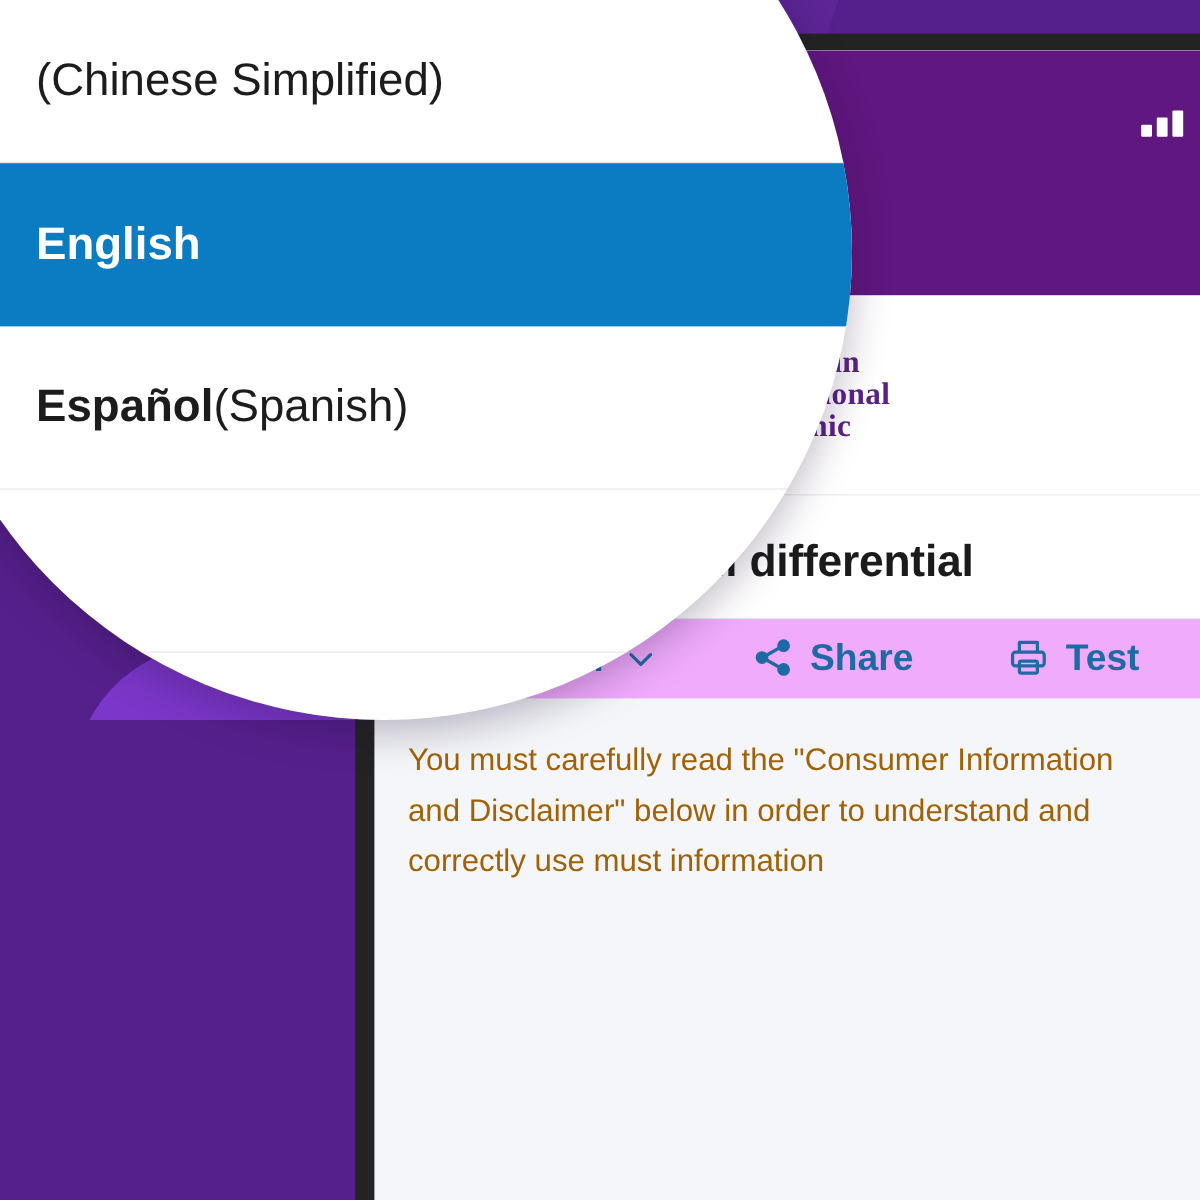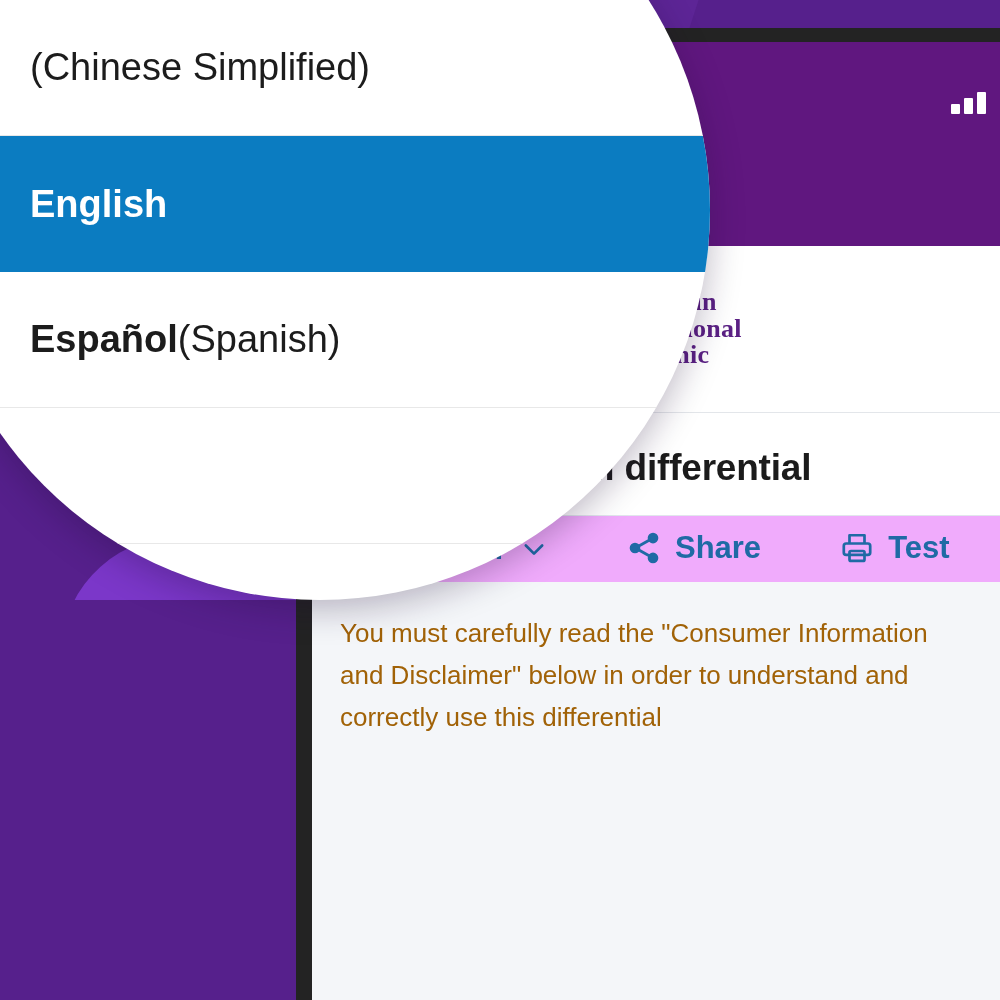--- a/index.html
+++ b/index.html
@@ -289,21 +289,21 @@
           </svg>
         </span>
         <span>Test</span>
       </div>
 
     </div>
 
     <div class="disclaimer">
       <div>You must carefully read the "Consumer Information</div>
       <div>and Disclaimer" below in order to understand and</div>
-      <div>correctly use this differential</div>
+      <div>correctly use must information</div>
     </div>
 
   </div>
 </div>
 
 <div id="lens">
   <div class="menu">
 
     <div class="lang-row">
       <span class="latin"> (Chinese Simplified)</span>

